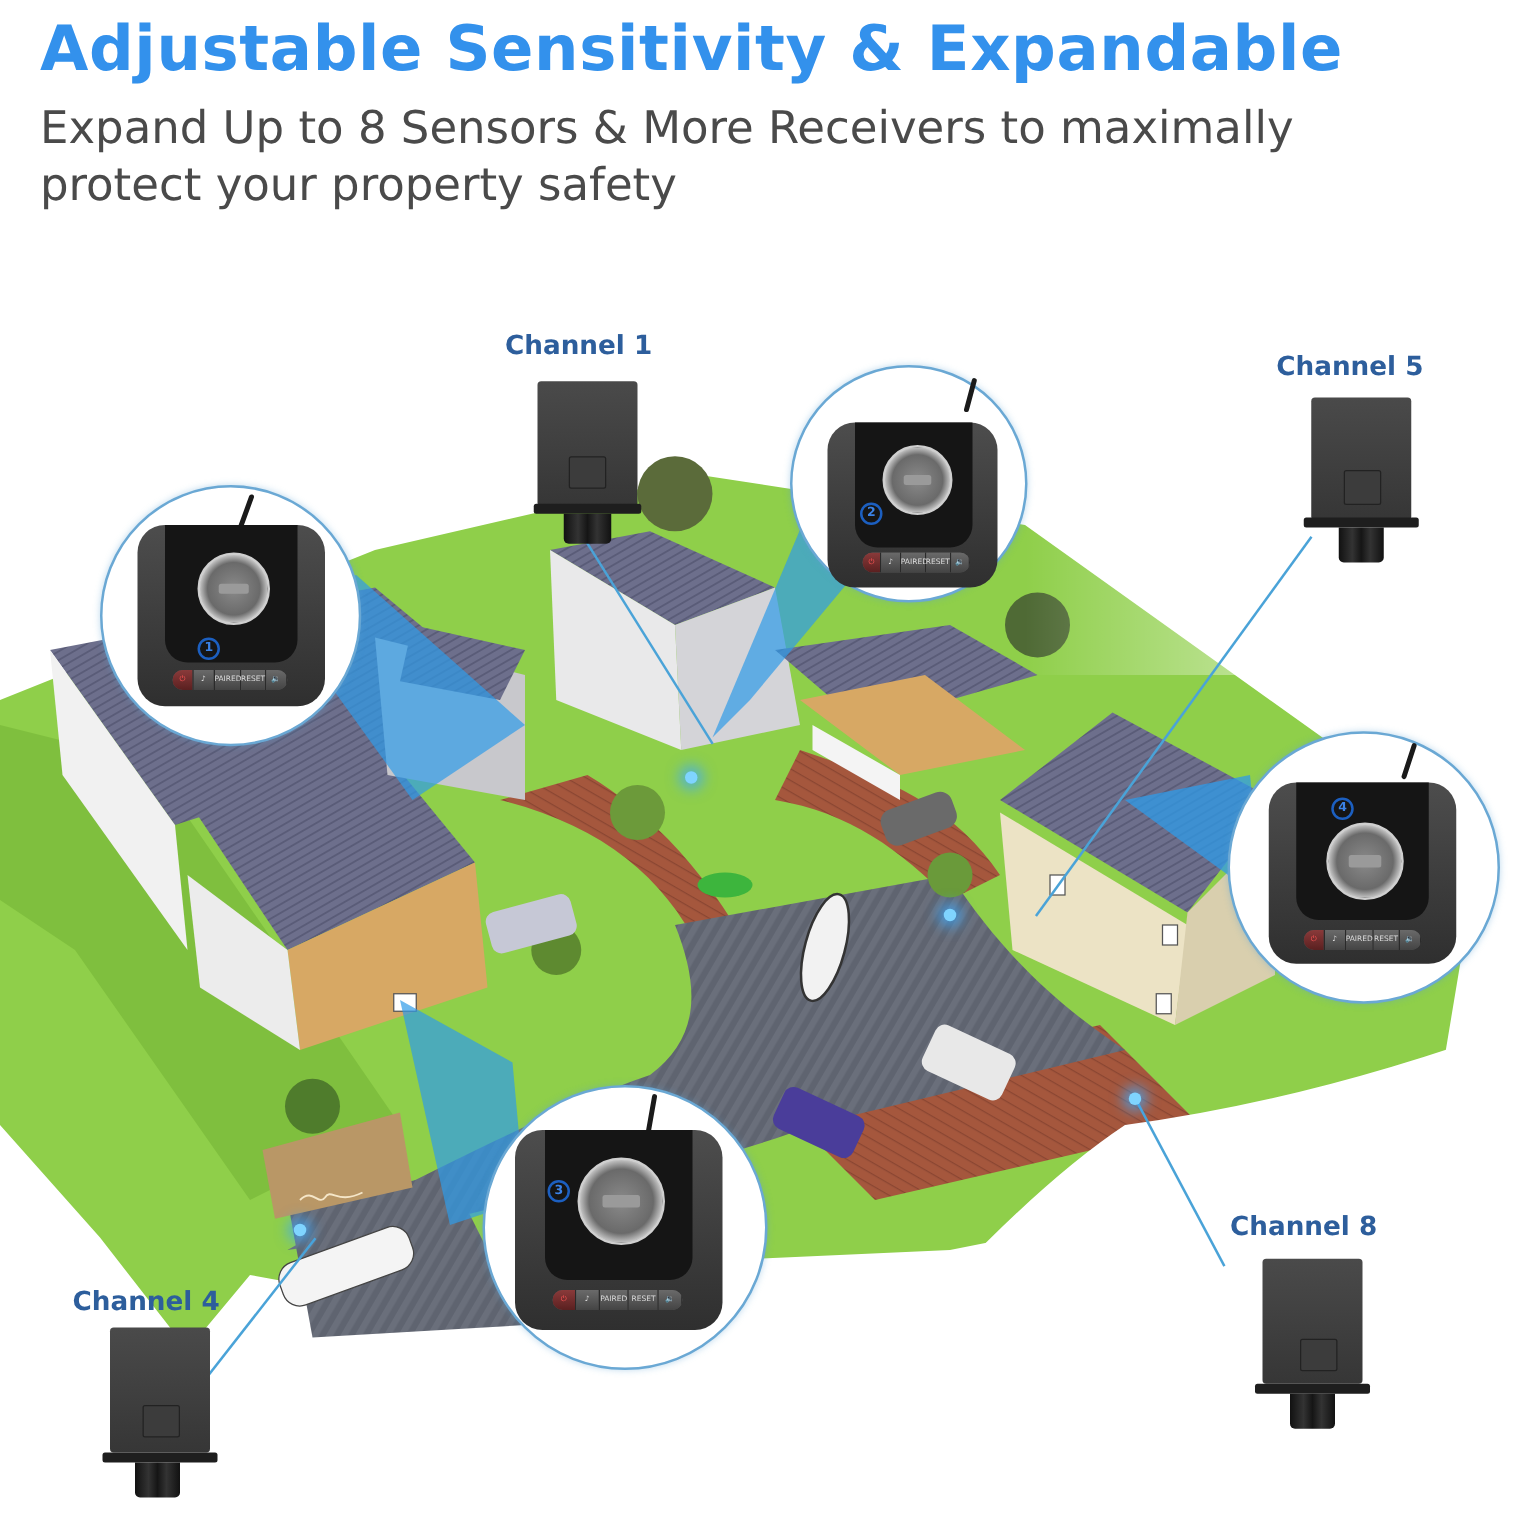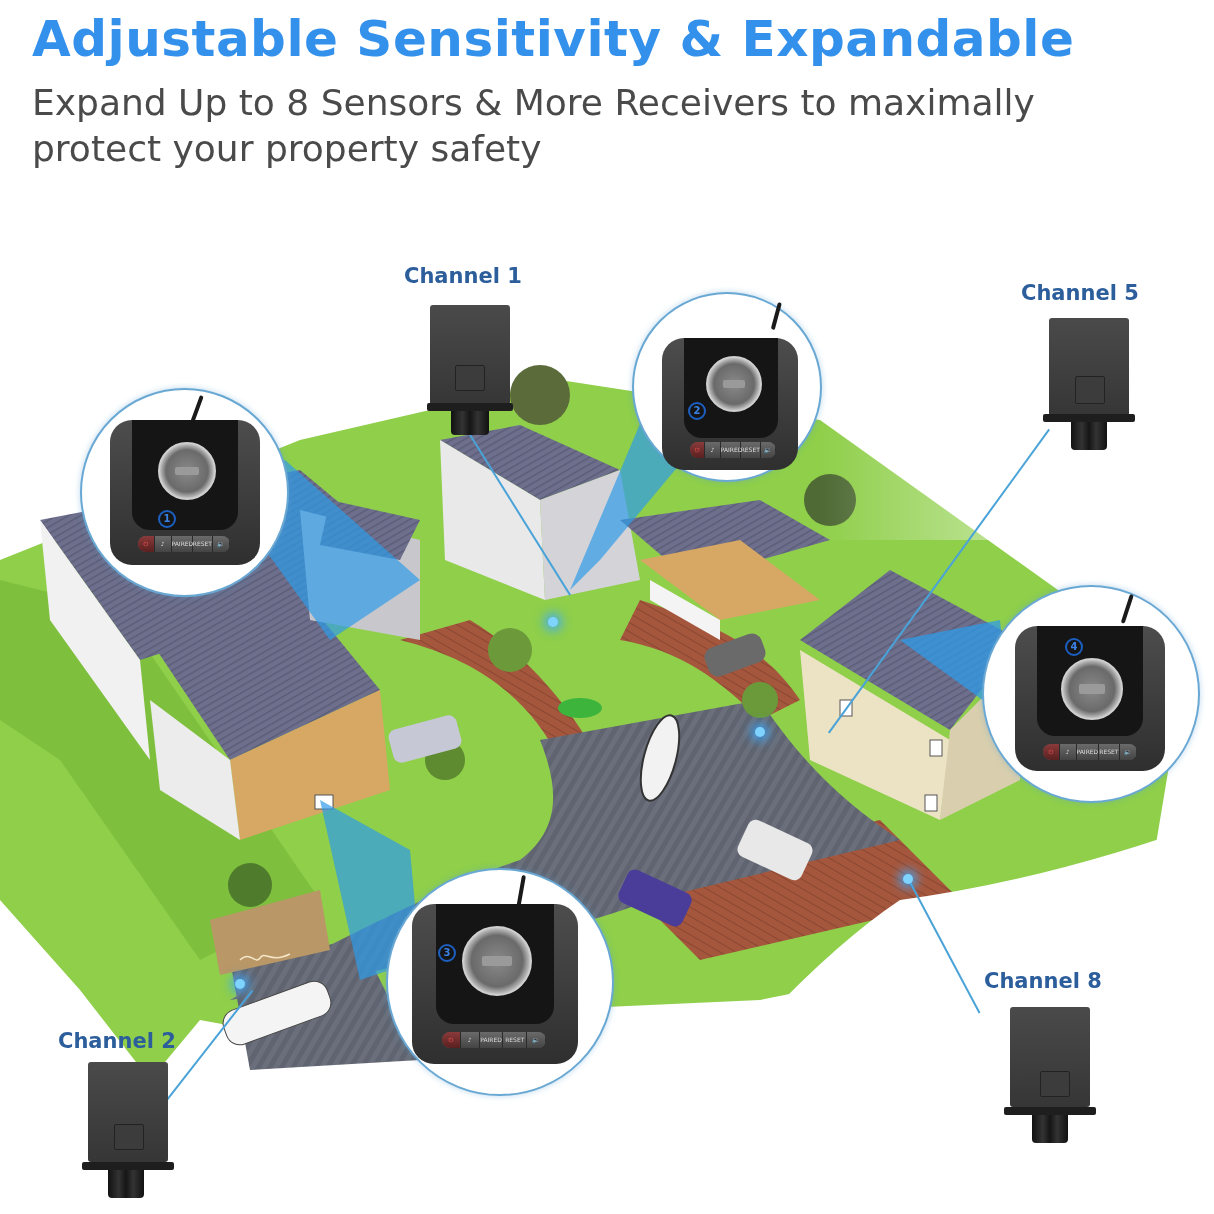--- a/index.html
+++ b/index.html
@@ -121,21 +121,21 @@
 <div class="beam" style="left:150px;top:1120px;width:165px;transform:rotate(-52deg);"></div>
 <div class="beam" style="left:910px;top:880px;width:150px;transform:rotate(62deg);"></div>
 
 <div class="dot" style="left:548px;top:617px;"></div>
 <div class="dot" style="left:755px;top:727px;"></div>
 <div class="dot" style="left:235px;top:979px;"></div>
 <div class="dot" style="left:903px;top:874px;"></div>
 
 <div class="ch-label" style="left:404px;top:264px;">Channel 1</div>
 <div class="ch-label" style="left:1021px;top:281px;">Channel 5</div>
-<div class="ch-label" style="left:58px;top:1029px;">Channel 2</div>
+<div class="ch-label" style="left:58px;top:1029px;">Channel 4</div>
 <div class="ch-label" style="left:984px;top:969px;">Channel 8</div>
 
 <div class="sensor" style="left:427px;top:305px;width:86px;height:130px;">
   <div class="box" style="width:80px;height:100px;left:3px;"></div>
   <div class="win" style="left:28px;top:60px;width:28px;height:24px;"></div>
   <div class="flange" style="left:0;top:98px;width:86px;height:8px;"></div>
   <div class="nozzle" style="left:24px;top:106px;width:38px;height:24px;"></div>
 </div>
 <div class="sensor" style="left:1043px;top:318px;width:92px;height:132px;">
   <div class="box" style="width:80px;height:98px;left:6px;"></div>

